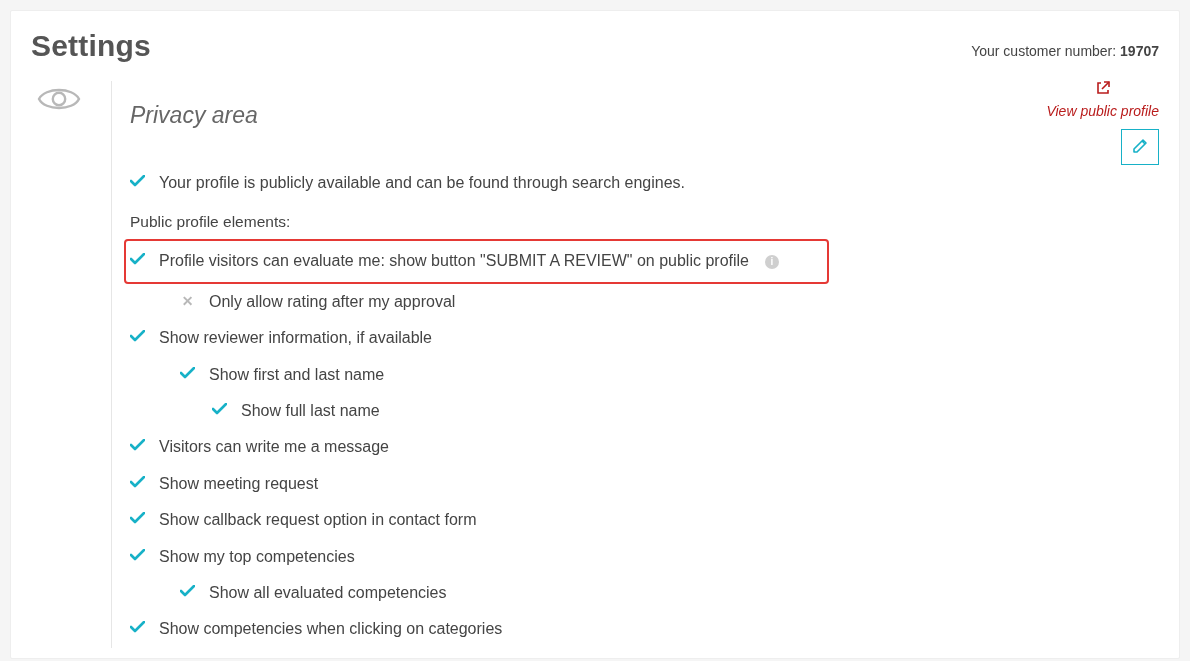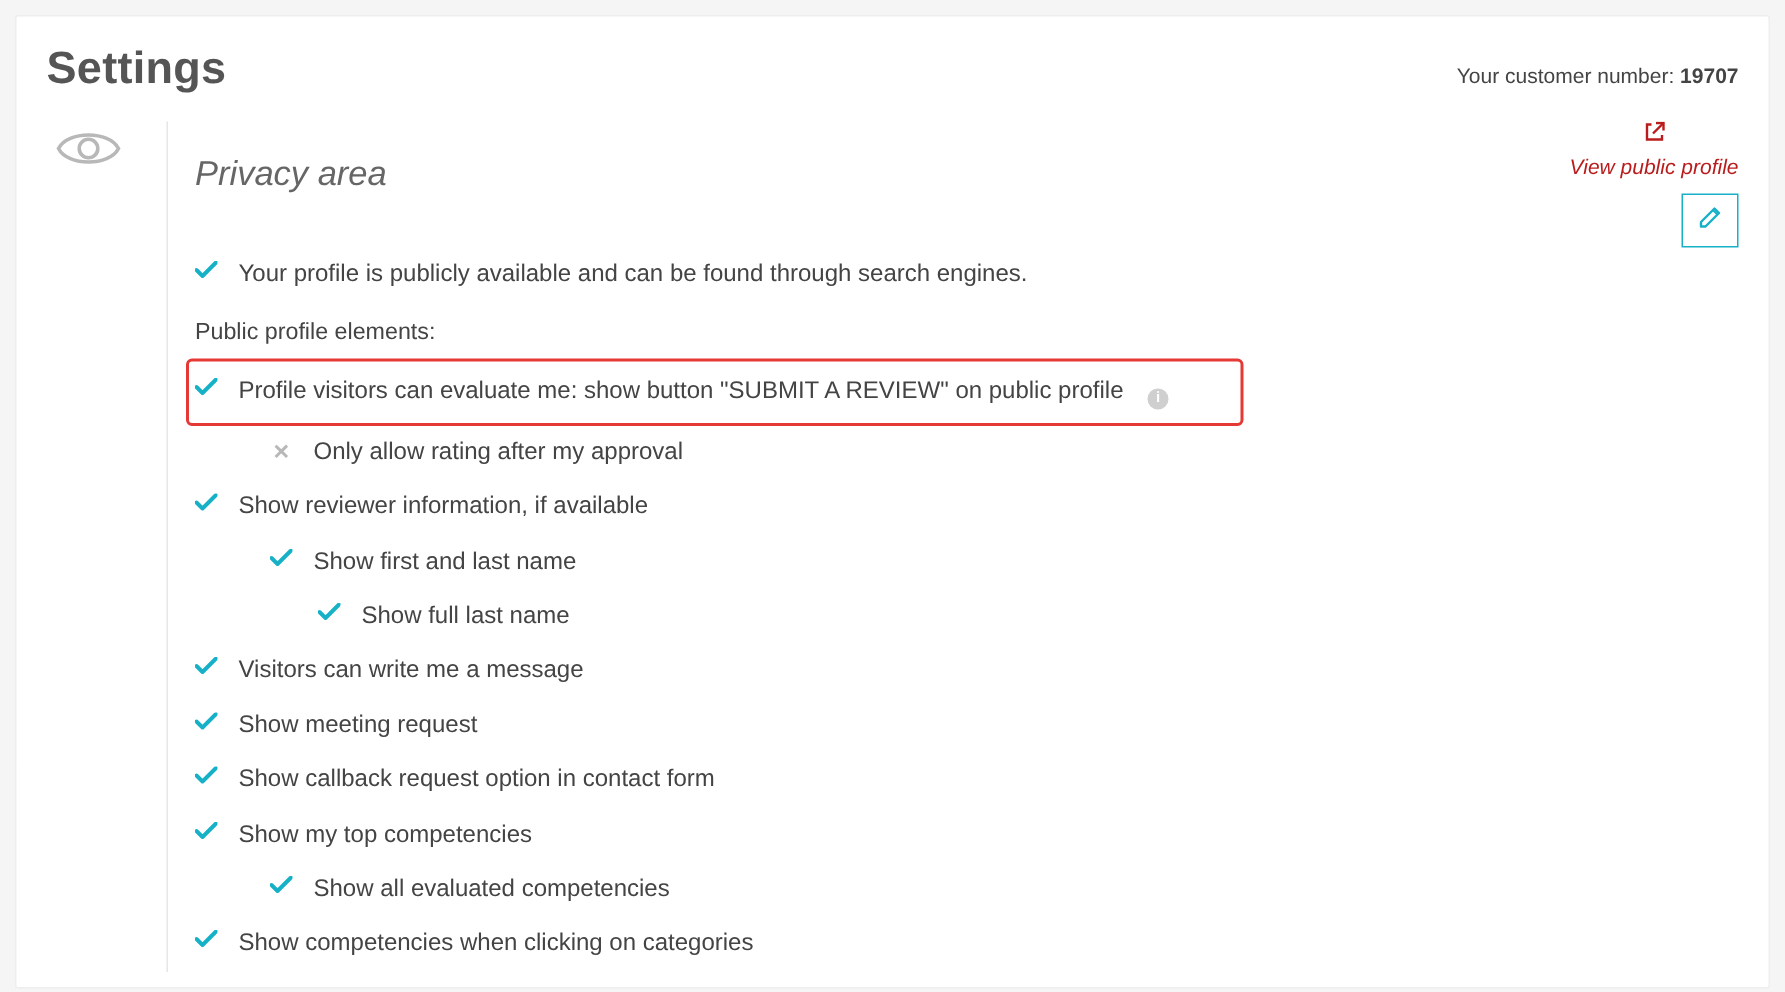--- a/index.html
+++ b/index.html
@@ -122,21 +122,21 @@
   .indent-1 { padding-left: 50px; }
   .indent-2 { padding-left: 82px; }
 
   .highlight-box {
     border: 2.5px solid #e53935;
     border-radius: 4px;
     padding: 5px 6px 5px 4px;
     margin-left: -6px;
     margin-right: 330px;
   }
-  .highlight-box .check-row { padding: 4px 0; align-items: flex-end; }
+  .highlight-box .check-row { padding: 4px 0; }
 
   svg.chk { width: 15px; height: 13px; }
 </style>
 </head>
 <body>
 
 <svg width="0" height="0" style="position:absolute">
   <defs>
     <g id="svg-check">
       <path d="M1 6 L5 10 L14 1" stroke="currentColor" stroke-width="2.6" fill="none" stroke-linecap="round" stroke-linejoin="round"></path>

